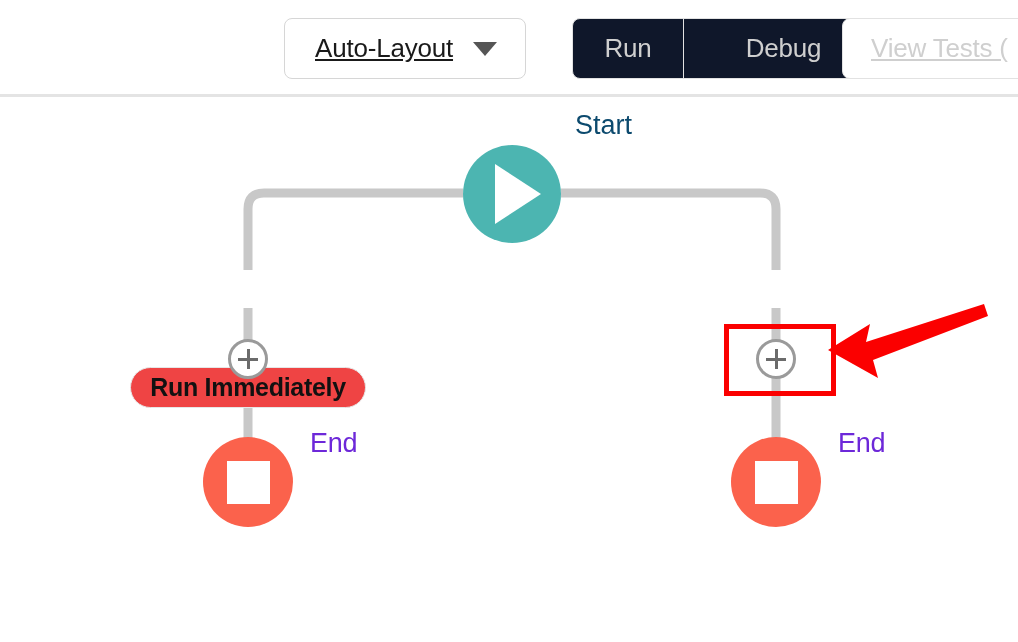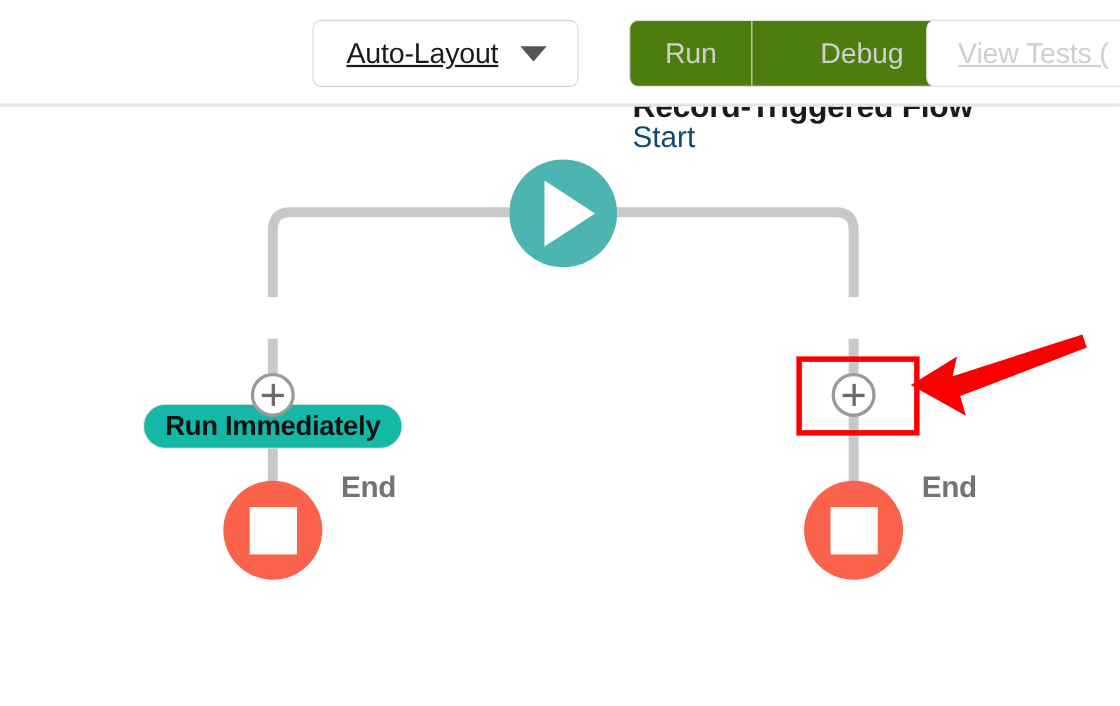--- a/index.html
+++ b/index.html
@@ -62,21 +62,21 @@
     border-right: 12px solid transparent;
     border-top: 14px solid #555555;
   }
 
   #run-debug-group {
     position: absolute;
     left: 572px; top: 18px;
     width: 312px; height: 61px;
     border: 1.5px solid #e2e2e2;
     border-radius: 8px;
-    background: #4d7c0f;
+    background: #0f172a;
     display: flex;
     overflow: hidden;
   }
   #run-debug-group .seg {
     flex: 1 1 auto;
     display: flex;
     align-items: center;
     justify-content: center;
     font-size: 26px;
     color: #cfcfcf;
@@ -121,21 +121,21 @@
     left: 575px;
     top: 13px;
     font-size: 27px;
     color: #0c4a6e;
     white-space: nowrap;
   }
 
   .node-label-pill {
     position: absolute;
     height: 41px;
-    background: #14b8a6;
+    background: #ef4444;
     border: 1.5px solid #e6e6e6;
     border-radius: 21px;
     display: flex;
     align-items: center;
     justify-content: center;
     padding: 0 24px;
     font-size: 25px;
     font-weight: bold;
     color: #111111;
     letter-spacing: -0.3px;
@@ -191,22 +191,22 @@
   .end-node .stop-sq {
     width: 43px; height: 43px;
     background: #ffffff;
   }
   #end-left  { left: 203px; top: 340px; }
   #end-right { left: 731px; top: 340px; }
 
   .end-label {
     position: absolute;
     font-size: 27px;
-    font-weight: bold;
-    color: #737373;
+    font-weight: normal;
+    color: #6d28d9;
     letter-spacing: -0.3px;
   }
   #end-label-left  { left: 310px; top: 331px; }
   #end-label-right { left: 838px; top: 331px; }
 
   
   #highlight-box {
     position: absolute;
     left: 724px; top: 227px;
     width: 112px; height: 72px;
@@ -250,21 +250,20 @@
 
         <path d="M 463 96 L 264 96 Q 248 96 248 112 L 248 173"></path>
 
         <path d="M 248 211 L 248 344"></path>
 
         <path d="M 561 96 L 760 96 Q 776 96 776 112 L 776 173"></path>
         <path d="M 776 211 L 776 344"></path>
       </g>
     </svg>
 
-    <div class="flow-title">Record-Triggered Flow</div>
     <div class="flow-subtitle">Start</div>
 
     <div class="start-node" id="start-node" style="background: rgb(76, 181, 177);">
       <span class="play-tri"></span>
     </div>
 
     <div class="node-label-pill" id="pill-run-immediately">
       <span>Run Immediately</span>
     </div>
 

